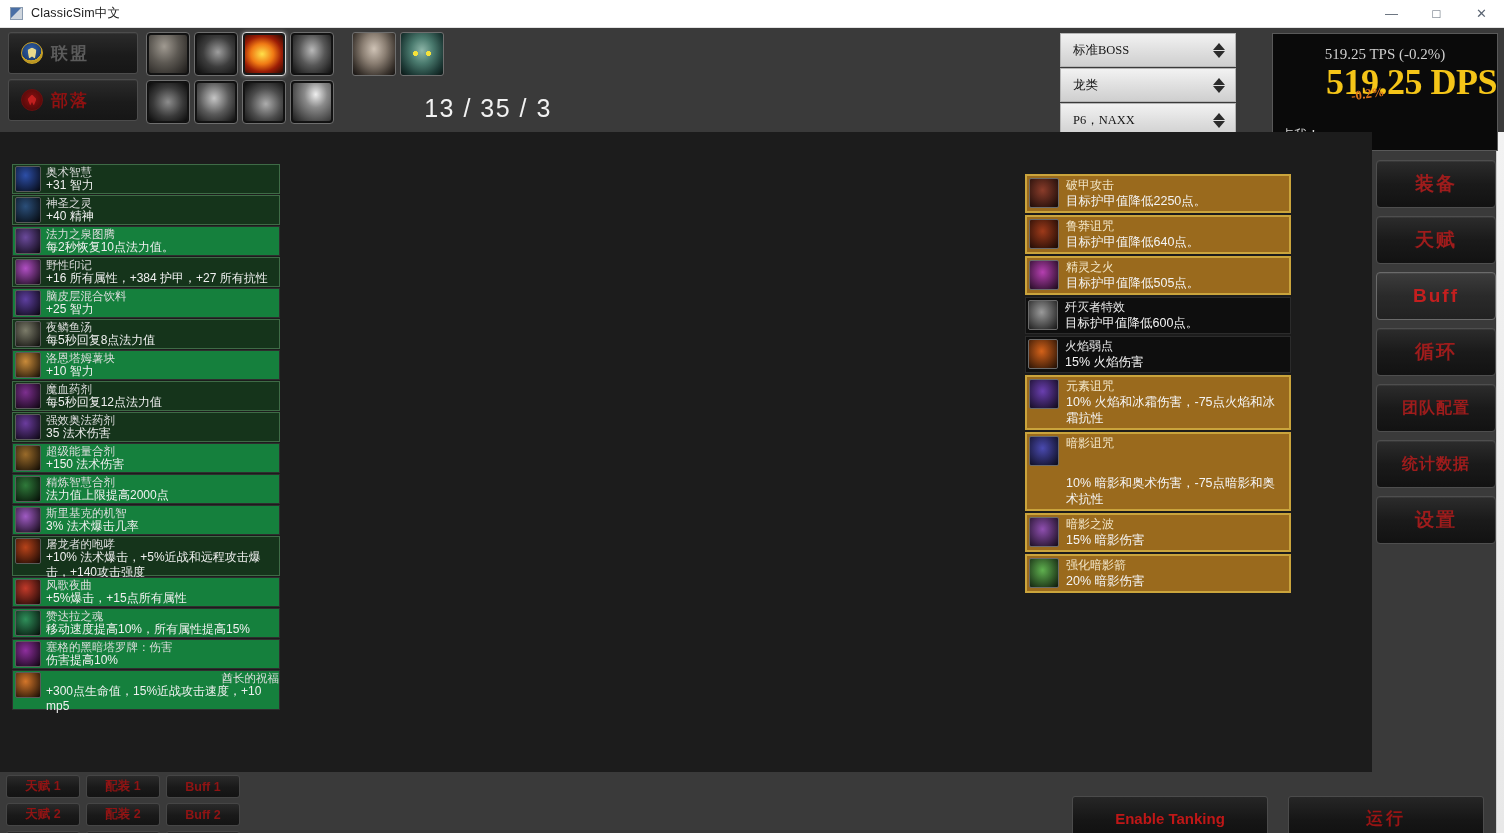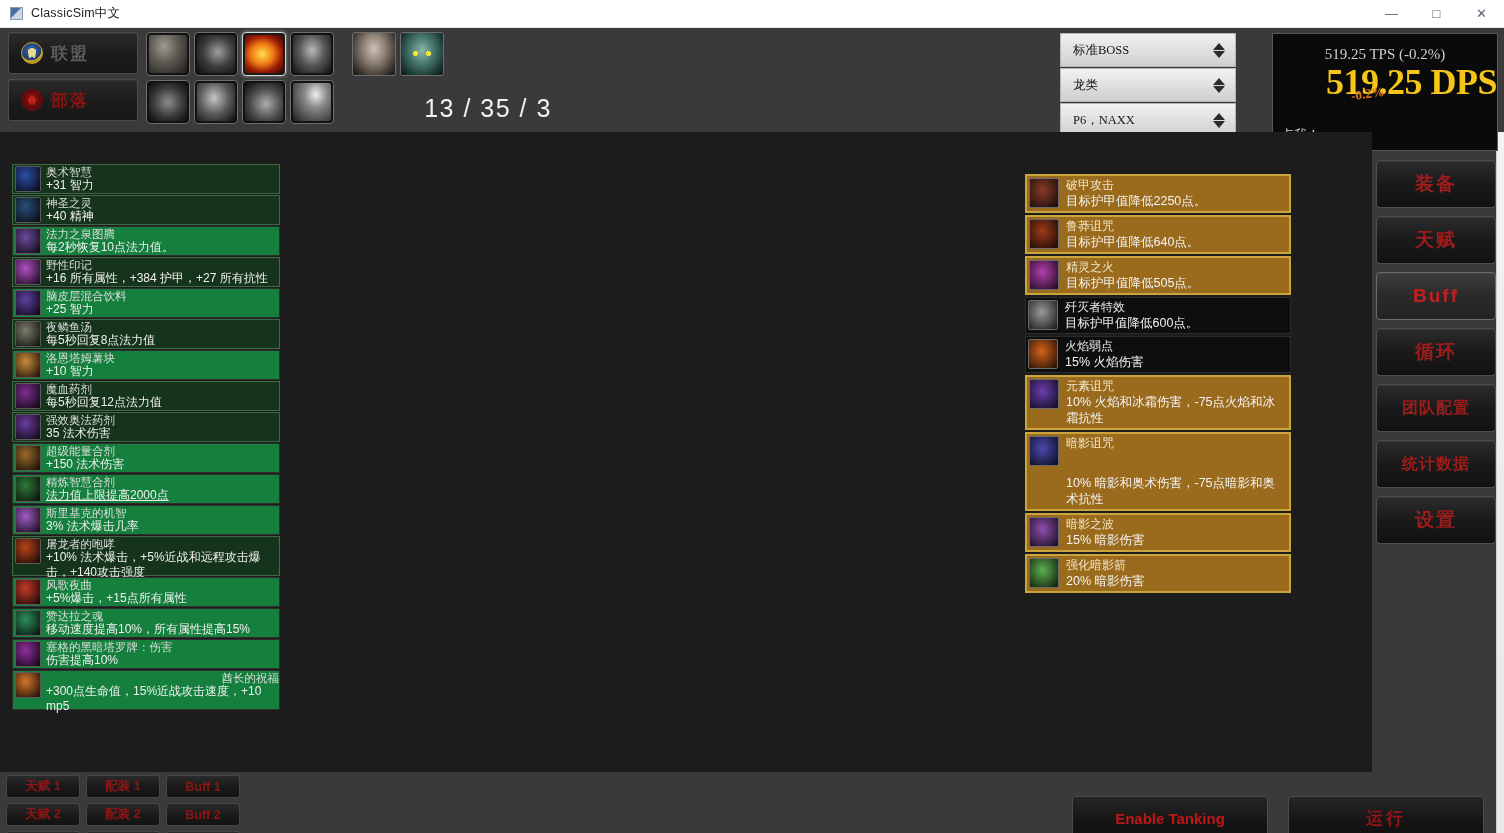--- a/index.html
+++ b/index.html
@@ -403,21 +403,21 @@
         <span class="bicon" style="background:radial-gradient(ellipse at 40% 35%, #9a6b2a 0%, #000 110%)"></span>
         <span class="btxt">
           <span class="bname" style="display: block;">超级能量合剂</span>
           <span class="bdesc" style="display: block;">+150 法术伤害</span>
         </span>
       </div>
       <div class="buffrow">
         <span class="bicon" style="background:radial-gradient(ellipse at 40% 35%, #2f7a3a 0%, #000 110%)"></span>
         <span class="btxt">
           <span class="bname" style="display: block;">精炼智慧合剂</span>
-          <span class="bdesc" style="display: block; text-decoration: underline;">法力值上限提高2000点</span>
+          <span class="bdesc" style="display: block;">法力值上限提高2000点</span>
         </span>
       </div>
       <div class="buffrow">
         <span class="bicon" style="background:radial-gradient(ellipse at 40% 35%, #a05bc4 0%, #000 110%)"></span>
         <span class="btxt">
           <span class="bname" style="display: block;">斯里基克的机智</span>
           <span class="bdesc" style="display: block;">3% 法术爆击几率</span>
         </span>
       </div>
       <div class="buffrow on tall">

